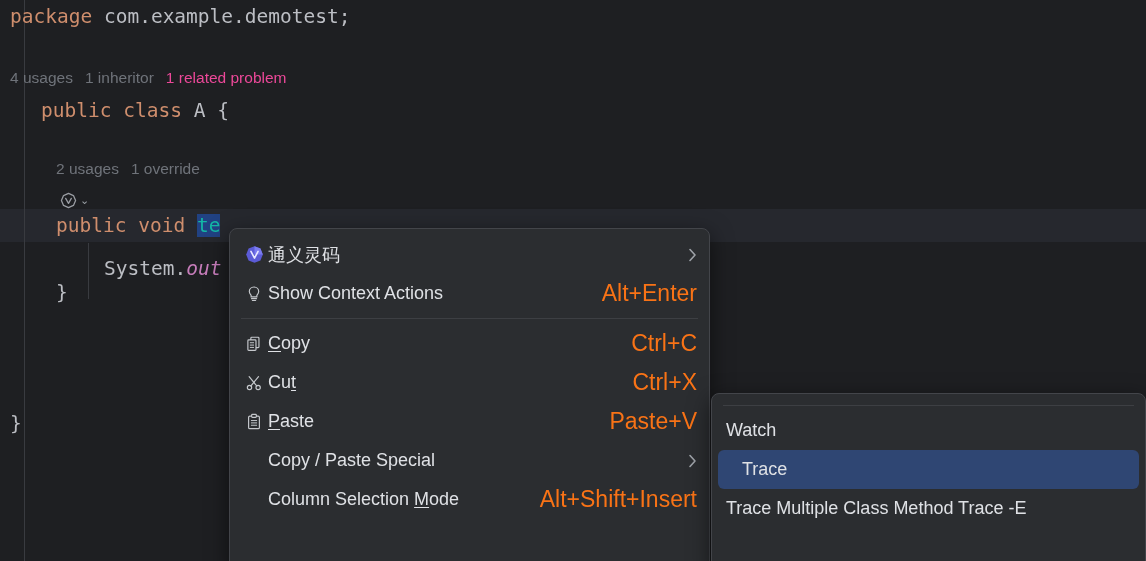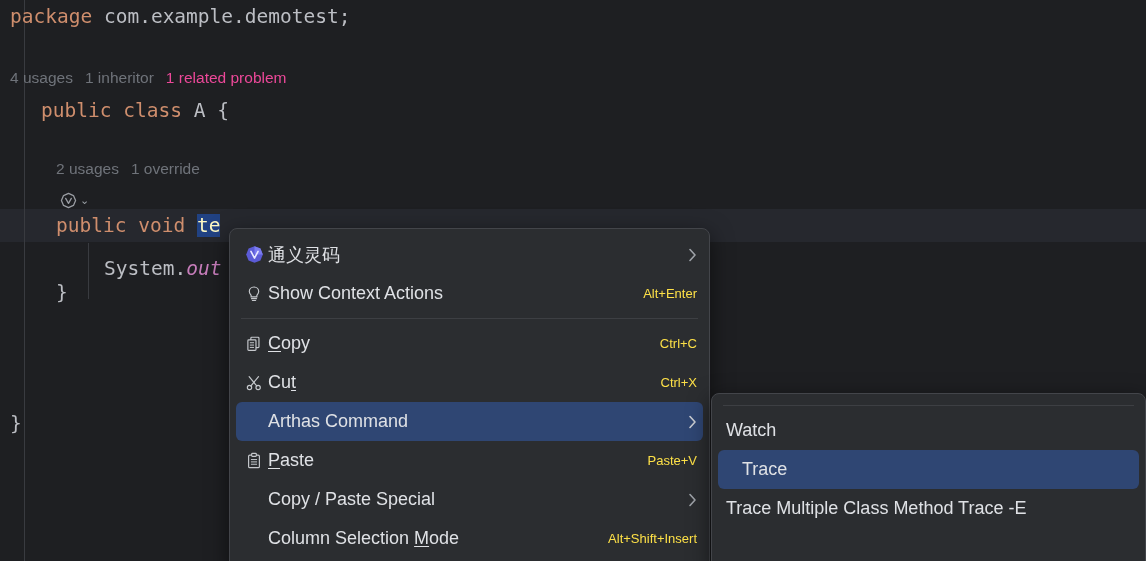--- a/index.html
+++ b/index.html
@@ -61,21 +61,21 @@
     line-height: 33px;
     white-space: pre;
     color: #bcbec4;
   }
   .kw { color: #cf8e6d; }
   .plain { color: #bcbec4; text-align: center; }
   .field-static { color: #c77dbb; font-style: italic; }
   .cls { color: #bcbec4; }
   .sel {
     background: #214283;
-    color: #fef9c3;
+    color: #14b8a6;
   }
 
   .hint {
     position: absolute;
     font-family: "Liberation Sans", sans-serif;
     font-size: 15.5px;
     line-height: 20px;
     color: #6f737a;
     white-space: pre;
   }
@@ -127,22 +127,22 @@
     width: 28px;
     min-width: 28px;
     display: flex;
     align-items: center;
     justify-content: center;
   }
   .mi-label {
     flex: 0 0 auto;
   }
   .mi-accel {
-    color: #fde047;
-    font-size: 13px;
+    color: #f97316;
+    font-size: 23px;
     margin-left: auto;
     padding-left: 20px;
   }
   .mi-arrow {
     color: #9ea2a8;
     margin-left: auto;
     padding-left: 20px;
     display: flex;
     align-items: center;
   }
@@ -259,29 +259,20 @@
           <circle cx="5" cy="15" r="2.4" fill="none" stroke="#c5c8cc" stroke-width="1.3"></circle>
           <circle cx="14.6" cy="15" r="2.4" fill="none" stroke="#c5c8cc" stroke-width="1.3"></circle>
           <line x1="6.6" y1="13.2" x2="15" y2="3" stroke="#c5c8cc" stroke-width="1.3" stroke-linecap="round"></line>
           <line x1="13" y1="13.2" x2="4.6" y2="3" stroke="#c5c8cc" stroke-width="1.3" stroke-linecap="round"></line>
         </svg>
       </span>
       <span class="mi-label"><span>Cu<span class="mnem">t</span></span></span>
       <span class="mi-accel">Ctrl+X</span>
     </div>
 
-    <div class="menu-item selected">
-      <span class="mi-icon"></span>
-      <span class="mi-label">Arthas Command</span>
-      <span class="mi-arrow">
-        <svg width="9" height="14" viewBox="0 0 9 14">
-            <path d="M2 1.5 L7 7 L2 12.5" fill="none" stroke="#c9ccd1" stroke-width="1.6" stroke-linecap="round" stroke-linejoin="round"></path>
-          </svg>
-      </span>
-    </div>
 
     <div class="menu-item">
       <span class="mi-icon">
         <svg width="18" height="18" viewBox="0 0 20 20">
           <rect x="4" y="3.4" width="12" height="14" rx="1.4" fill="none" stroke="#c5c8cc" stroke-width="1.3"></rect>
           <rect x="7.4" y="1.6" width="5.2" height="3.2" rx="0.8" fill="#2b2d30" stroke="#c5c8cc" stroke-width="1.3"></rect>
           <line x1="6.6" y1="8.4" x2="13.4" y2="8.4" stroke="#c5c8cc" stroke-width="1.1"></line>
           <line x1="6.6" y1="11" x2="13.4" y2="11" stroke="#c5c8cc" stroke-width="1.1"></line>
           <line x1="6.6" y1="13.6" x2="13.4" y2="13.6" stroke="#c5c8cc" stroke-width="1.1"></line>
         </svg>

